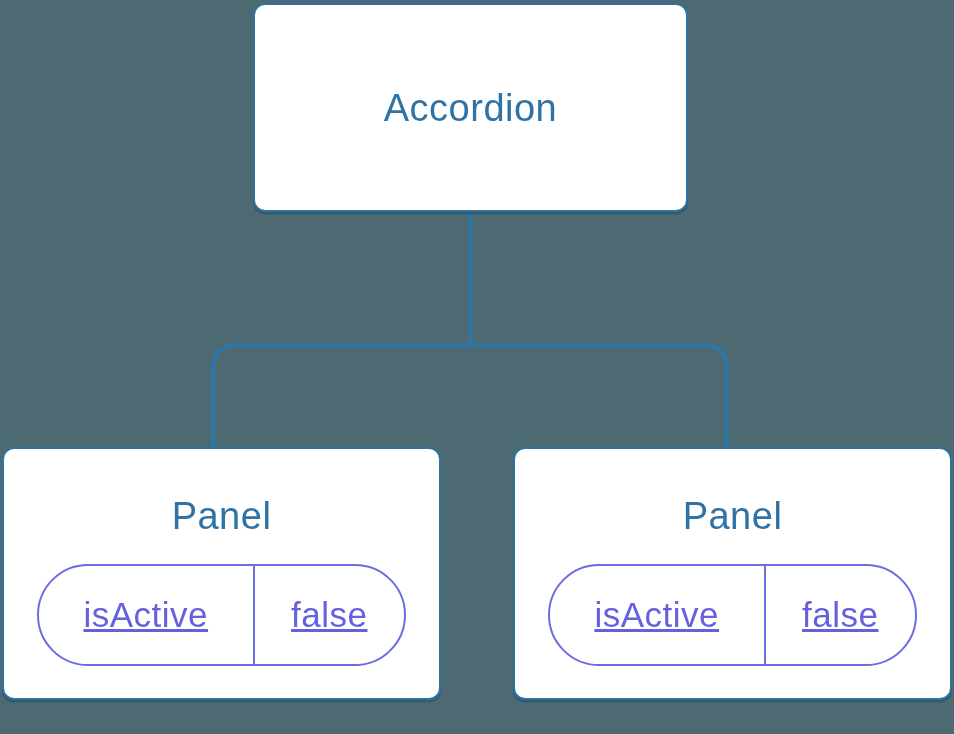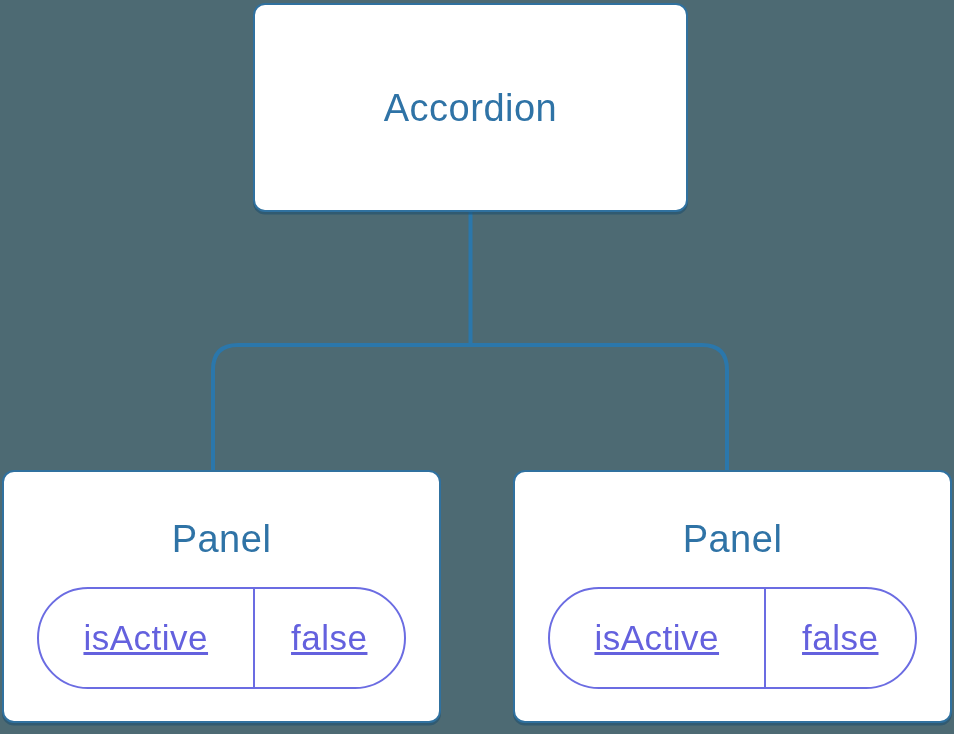--- a/index.html
+++ b/index.html
@@ -48,21 +48,21 @@
     align-items: center;
     justify-content: center;
   }
   .node-label {
     color: var(--heading-text, #2f73a6);
     font-size: 38px;
     line-height: 1;
     letter-spacing: 0.5px;
   }
   .node-panel {
-    top: 470px;
+    top: 447px;
     width: 439px;
     height: 253px;
   }
   .node-panel-left  { left: 2px; }
   .node-panel-right { left: 513px; }
   .panel-title {
     margin-top: 48px;
     text-align: center;
     color: var(--heading-text, #2f73a6);
     font-size: 38px;

